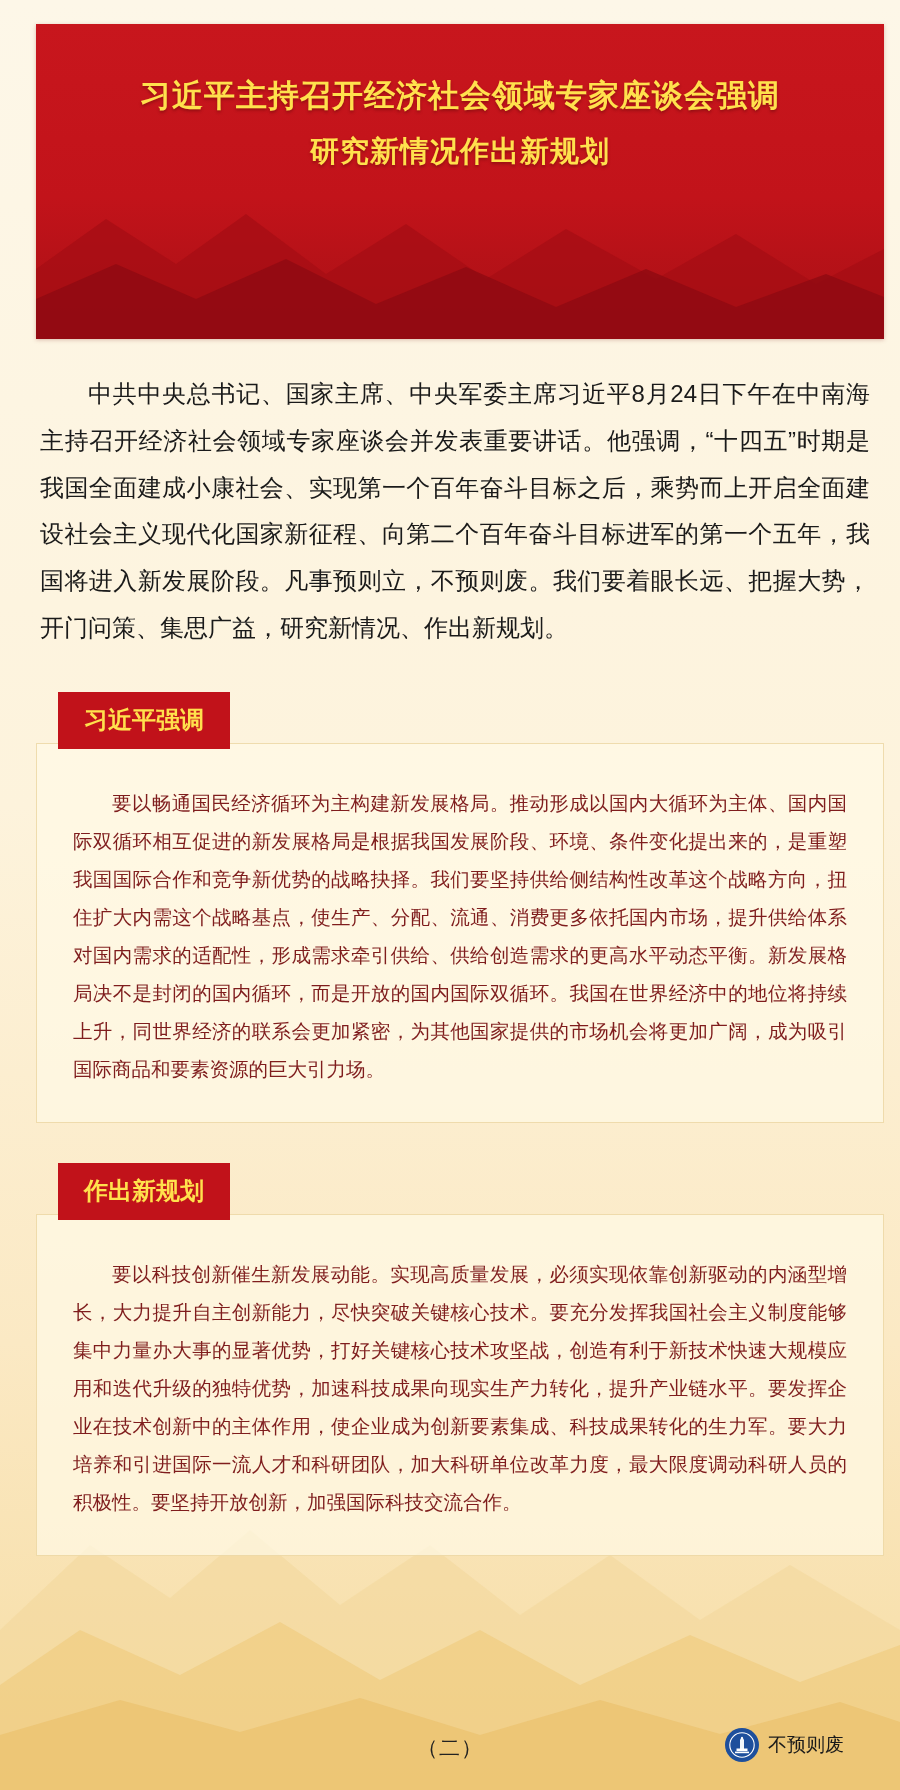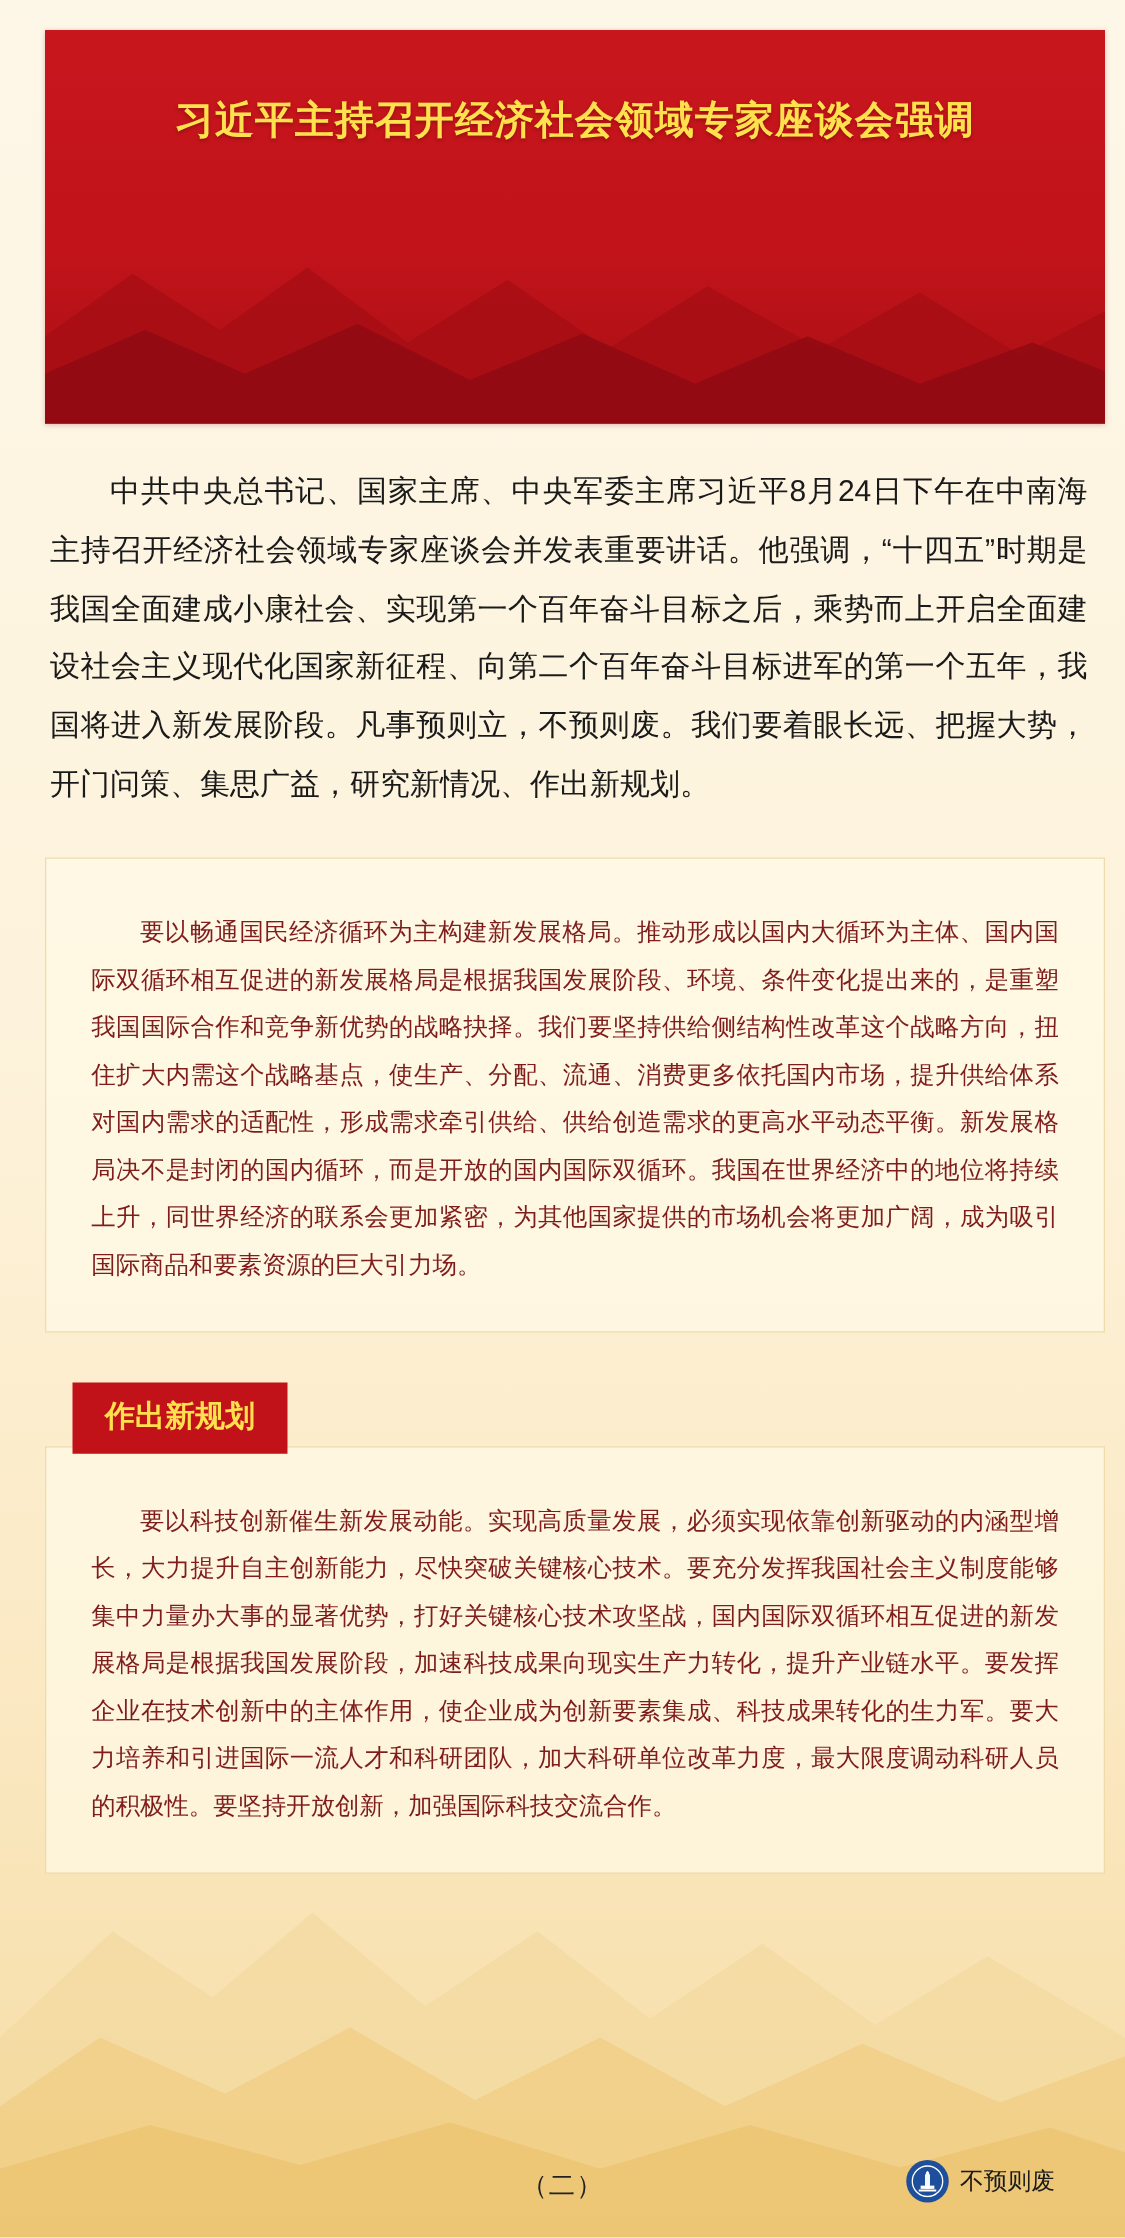--- a/index.html
+++ b/index.html
@@ -153,35 +153,37 @@
 
   <div class="banner">
     <div class="ridges">
       <svg viewBox="0 0 848 160" preserveAspectRatio="none">
         <path d="M0,90 L70,40 L140,85 L210,35 L290,95 L370,45 L450,100 L530,50 L620,100 L700,55 L780,105 L848,70 L848,160 L0,160 Z" fill="#a50e14" opacity="0.75"></path>
         <path d="M0,120 L80,85 L160,120 L250,80 L340,125 L430,88 L520,128 L610,90 L700,128 L790,95 L848,118 L848,160 L0,160 Z" fill="#8f0a11" opacity="0.8"></path>
       </svg>
     </div>
     <div class="banner-inner">
       <div class="banner-line l1">习近平主持召开经济社会领域专家座谈会强调</div>
+      <div class="banner-line l3">研究新情况作出新规划</div>
     </div>
   </div>
 
   <div class="intro">中共中央总书记、国家主席、中央军委主席习近平8月24日下午在中南海主持召开经济社会领域专家座谈会并发表重要讲话。他强调，“十四五”时期是我国全面建成小康社会、实现第一个百年奋斗目标之后，乘势而上开启全面建设社会主义现代化国家新征程、向第二个百年奋斗目标进军的第一个五年，我国将进入新发展阶段。凡事预则立，不预则废。我们要着眼长远、把握大势，开门问策、集思广益，研究新情况、作出新规划。</div>
 
   <div class="section">
+    <div class="section-tag">习近平强调</div>
     <div class="section-body">
       <p>要以畅通国民经济循环为主构建新发展格局。推动形成以国内大循环为主体、国内国际双循环相互促进的新发展格局是根据我国发展阶段、环境、条件变化提出来的，是重塑我国国际合作和竞争新优势的战略抉择。我们要坚持供给侧结构性改革这个战略方向，扭住扩大内需这个战略基点，使生产、分配、流通、消费更多依托国内市场，提升供给体系对国内需求的适配性，形成需求牵引供给、供给创造需求的更高水平动态平衡。新发展格局决不是封闭的国内循环，而是开放的国内国际双循环。我国在世界经济中的地位将持续上升，同世界经济的联系会更加紧密，为其他国家提供的市场机会将更加广阔，成为吸引国际商品和要素资源的巨大引力场。</p>
     </div>
   </div>
 
   <div class="section">
     <div class="section-tag">作出新规划</div>
     <div class="section-body">
-      <p>要以科技创新催生新发展动能。实现高质量发展，必须实现依靠创新驱动的内涵型增长，大力提升自主创新能力，尽快突破关键核心技术。要充分发挥我国社会主义制度能够集中力量办大事的显著优势，打好关键核心技术攻坚战，国内国际双循环相互促进的新发展格局是根据我国发展阶段，加速科技成果向现实生产力转化，提升产业链水平。要发挥企业在技术创新中的主体作用，使企业成为创新要素集成、科技成果转化的生力军。要大力培养和引进国际一流人才和科研团队，加大科研单位改革力度，最大限度调动科研人员的积极性。要坚持开放创新，加强国际科技交流合作。</p>
+      <p>要以科技创新催生新发展动能。实现高质量发展，必须实现依靠创新驱动的内涵型增长，大力提升自主创新能力，尽快突破关键核心技术。要充分发挥我国社会主义制度能够集中力量办大事的显著优势，打好关键核心技术攻坚战，创造有利于新技术快速大规模应用和迭代升级的独特优势，加速科技成果向现实生产力转化，提升产业链水平。要发挥企业在技术创新中的主体作用，使企业成为创新要素集成、科技成果转化的生力军。要大力培养和引进国际一流人才和科研团队，加大科研单位改革力度，最大限度调动科研人员的积极性。要坚持开放创新，加强国际科技交流合作。</p>
     </div>
   </div>
 
   <div class="footer">
     <div class="page-number">（二）</div>
     <div class="credit">
       <span class="credit-logo">
         <svg width="26" height="26" viewBox="0 0 26 26">
           <circle cx="13" cy="13" r="12.2" fill="none" stroke="#ffffff" stroke-width="1.1"></circle>
           <path d="M13 4.5 L15 8 L15 19 L11 19 L11 8 Z" fill="#ffffff" opacity="0.95"></path>

